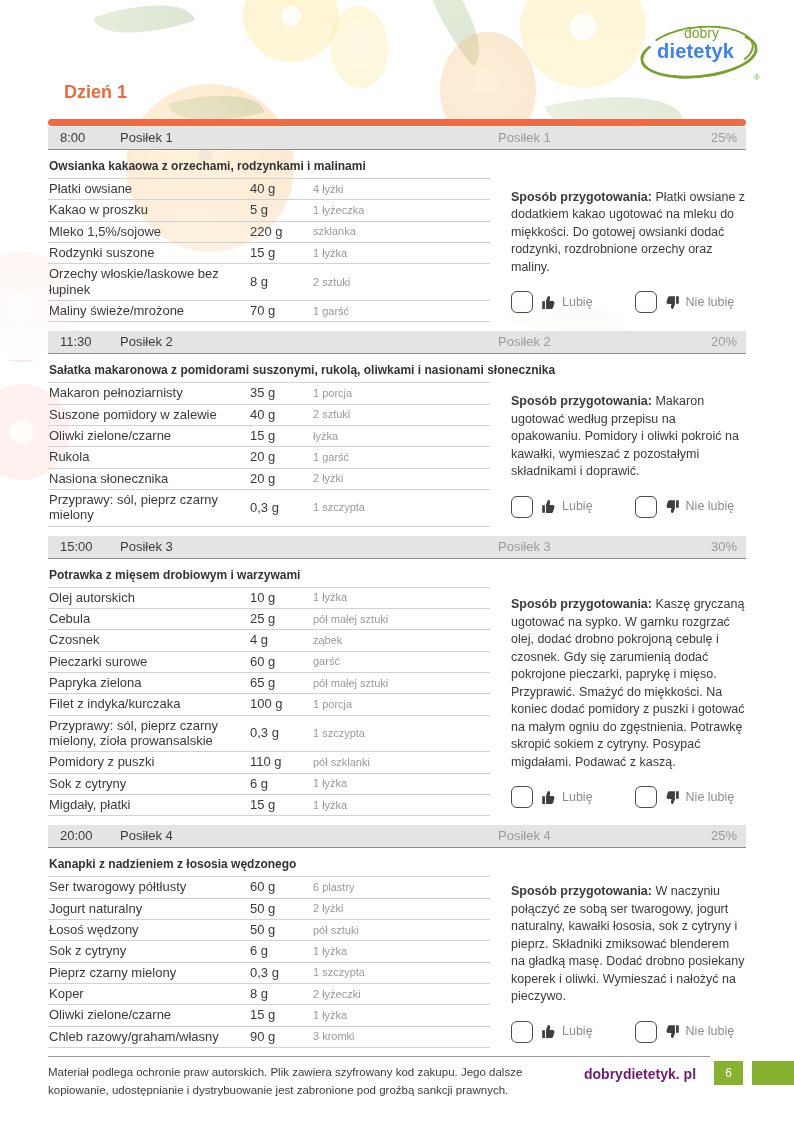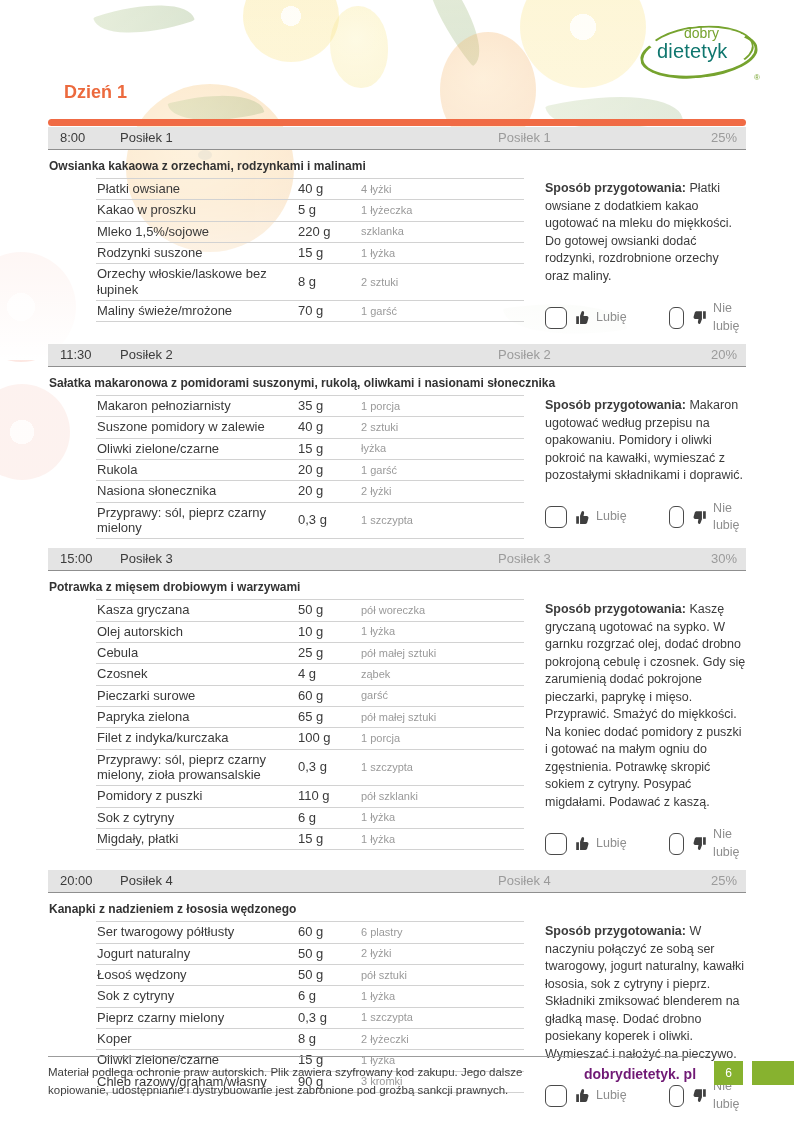--- a/index.html
+++ b/index.html
@@ -33,39 +33,39 @@
   .decor-fade{left:0;top:0;width:794px;height:360px;
     background:linear-gradient(180deg,rgba(255,255,255,.25) 0,rgba(255,255,255,.45) 55%,#fff 100%);}
 
   
   .logo{position:absolute;top:22px;left:640px;width:122px;height:62px;}
   .logo-ellipse{position:absolute;left:0;top:8px;width:112px;height:42px;border:3px solid #76a32e;
     border-radius:50%;transform:rotate(-6deg);border-top-color:transparent;}
   .logo-ellipse2{position:absolute;left:6px;top:4px;width:104px;height:44px;border:2px solid #76a32e;
     border-radius:50%;transform:rotate(-5deg);border-bottom-color:transparent;border-left-color:transparent;}
   .logo-dobry{position:absolute;top:5px;left:44px;color:#76a32e;font-size:14px;line-height:13px;}
-  .logo-dietetyk{position:absolute;top:18px;left:17px;color:#0f766e;font-size:20px;font-weight:normal;letter-spacing:.2px;}
+  .logo-dietetyk{position:absolute;top:18px;left:17px;color:#3b82f6;font-size:20px;font-weight:bold;letter-spacing:.2px;}
   .logo-reg{position:absolute;right:2px;bottom:2px;font-size:8px;color:#76a32e;}
 
   
   .day-title{position:absolute;top:82px;left:64px;margin:0;font-size:18px;font-weight:bold;color:#ec6a3e;}
 
   
   .content{position:absolute;top:119px;left:48px;width:698px;}
   .meal{margin-bottom:9px;}
   .meal-accent{display:none;height:7px;border-radius:4px;background:#f06b45;margin-bottom:1px;}
   .meal.first .meal-accent{display:block;}
   .meal-header{position:relative;height:22px;background:#e4e4e4;border-bottom:1px solid #8f8f8f;
     font-size:13px;color:#3c3c3c;}
   .meal-time{position:absolute;left:12px;line-height:22px;}
   .meal-name{position:absolute;left:72px;line-height:22px;}
   .meal-name-right{position:absolute;left:450px;line-height:22px;color:#9b9b9b;}
   .meal-percent{position:absolute;right:9px;line-height:22px;color:#9b9b9b;}
   .meal-title{font-size:12px;font-weight:bold;color:#333;margin:9px 0 5px 1px;}
-  .meal-body{display:flex;align-items:flex-start;margin-left:48px;}
+  .meal-body{display:flex;align-items:center;}
   table.ingredients{width:442px;border-collapse:collapse;}
   table.ingredients td{border-bottom:1px solid #d2d2d2;vertical-align:middle;padding:2px 4px 3px 1px;}
   table.ingredients tr:first-child td{border-top:1px solid #d2d2d2;}
   td.name{width:196px;font-size:13px;color:#3a3a3a;line-height:1.18;}
   td.qty{width:58px;font-size:13px;color:#3a3a3a;}
   td.portion{font-size:11px;color:#9a9a9a;}
   .vdivider{width:1px;background:#dcdcdc;margin-left:10px;}
   .prep{flex:1;padding:2px 0 0 10px;font-size:12.5px;color:#3b3b3b;line-height:1.4;}
   .prep p{margin:0;}
   .prep-label{font-weight:bold;}
@@ -266,25 +266,20 @@
       <span class="meal-time">15:00</span>
       <span class="meal-name">Posiłek 3</span>
       <span class="meal-name-right">Posiłek 3</span>
       <span class="meal-percent">30%</span>
     </div>
     <h2 class="meal-title">Potrawka z mięsem drobiowym i warzywami</h2>
     <div class="meal-body">
       <table class="ingredients">
             <tbody>
               <tr>
-                <td class="name">Kasza gryczana</td>
-                <td class="qty">50 g</td>
-                <td class="portion">pół woreczka</td>
-              </tr>
-              <tr>
                 <td class="name">Olej autorskich</td>
                 <td class="qty">10 g</td>
                 <td class="portion">1 łyżka</td>
               </tr>
               <tr>
                 <td class="name">Cebula</td>
                 <td class="qty">25 g</td>
                 <td class="portion">pół małej sztuki</td>
               </tr>
               <tr>

